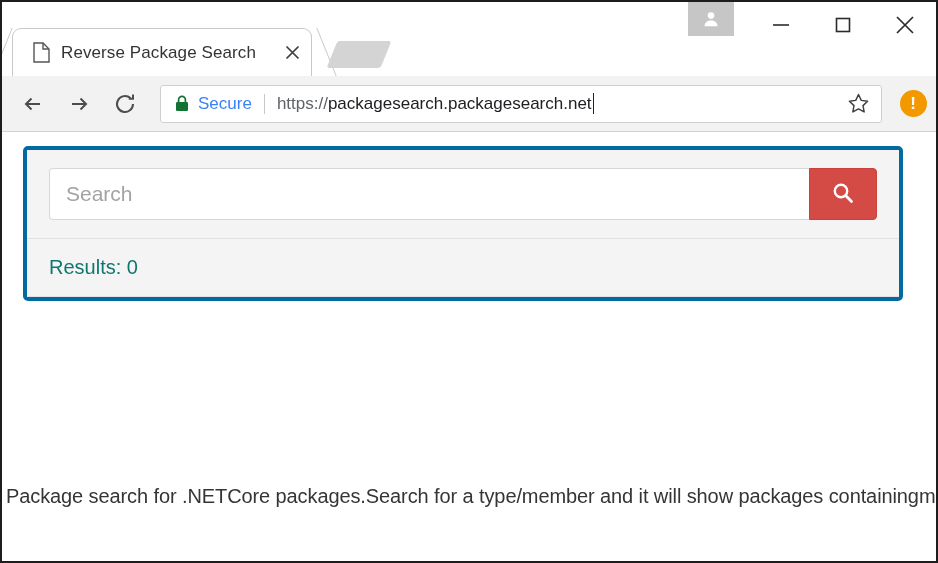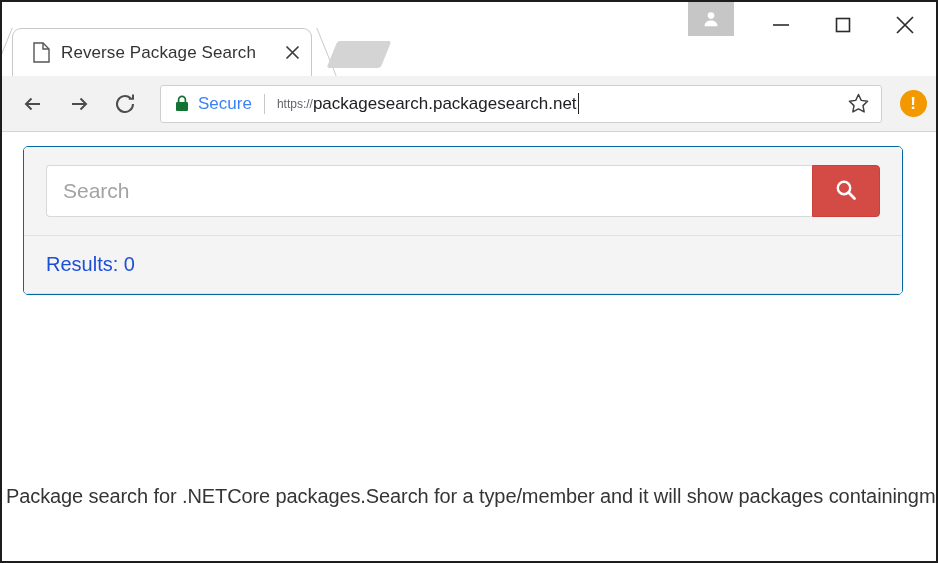--- a/index.html
+++ b/index.html
@@ -186,21 +186,21 @@
     margin: 0 12px;
     flex: none;
   }
   .url-wrap {
     flex: 1;
     display: flex;
     align-items: center;
     overflow: hidden;
     white-space: nowrap;
   }
-  .url-scheme { color: #5f6368; font-size: 12px; }
+  .url-scheme { color: #5f6368; font-size: 17px; }
   .url-host   { color: #202124; font-size: 17px; }
   .caret {
     display: inline-block;
     width: 1px;
     height: 21px;
     background: #202124;
     margin-left: 1px;
   }
   .star-btn {
     width: 34px;
@@ -242,21 +242,21 @@
     bottom: 0;
     background: #ffffff;
     overflow: hidden;
   }
 
   .panel {
     position: absolute;
     left: 21px;
     top: 14px;
     width: 880px;
-    border: 1px solid #0369a1;
+    border: 4px solid #0369a1;
     border-radius: 5px;
     background: #ffffff;
     box-sizing: border-box;
     overflow: hidden;
   }
 
   .panel-head {
     background: #f4f4f4;
     padding: 18px 22px;
     border-bottom: 1px solid #e2e2e2;
@@ -291,21 +291,21 @@
     justify-content: center;
     color: #ffffff;
     cursor: pointer;
   }
 
   .results-bar {
     background: #f4f4f4;
     padding: 17px 22px;
     border-bottom: 1px solid #e2e2e2;
     font-size: 20px;
-    color: #1d4ed8;
+    color: #0f766e;
   }
 
   .panel-body {
     background: #ffffff;
     padding: 26px 22px 36px 22px;
   }
   table.results {
     width: 100%;
     border-collapse: collapse;
     table-layout: fixed;

